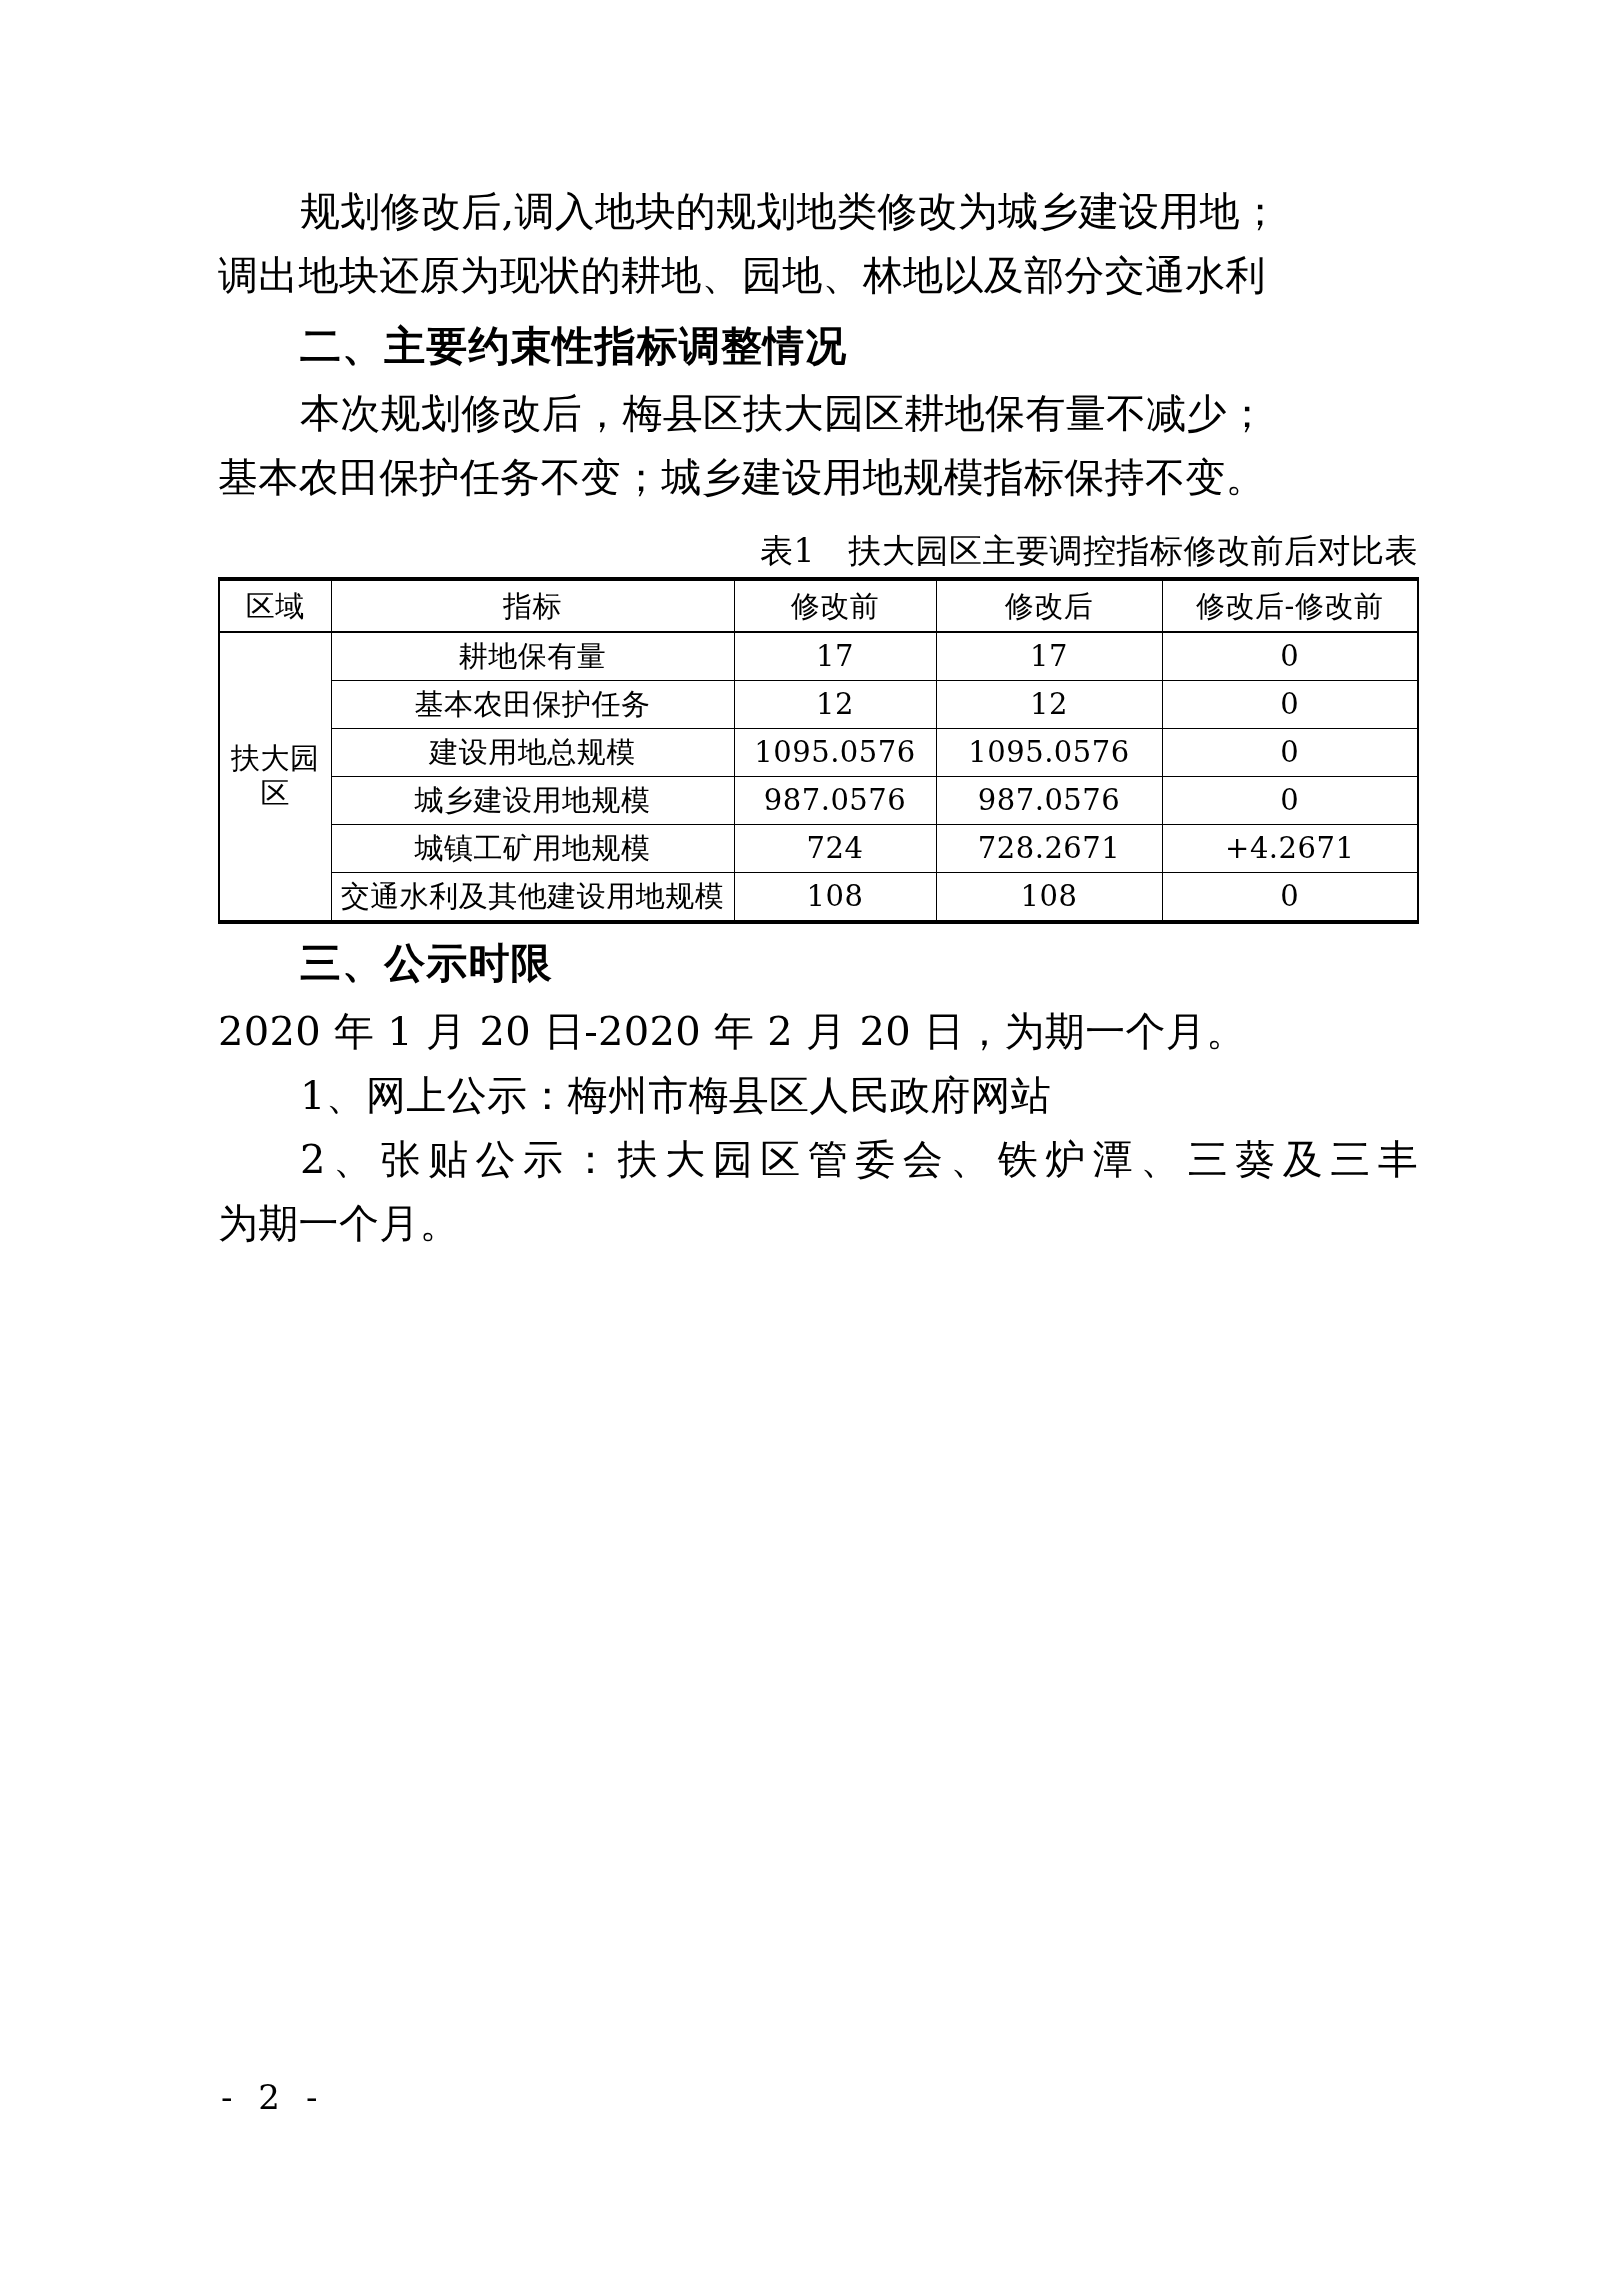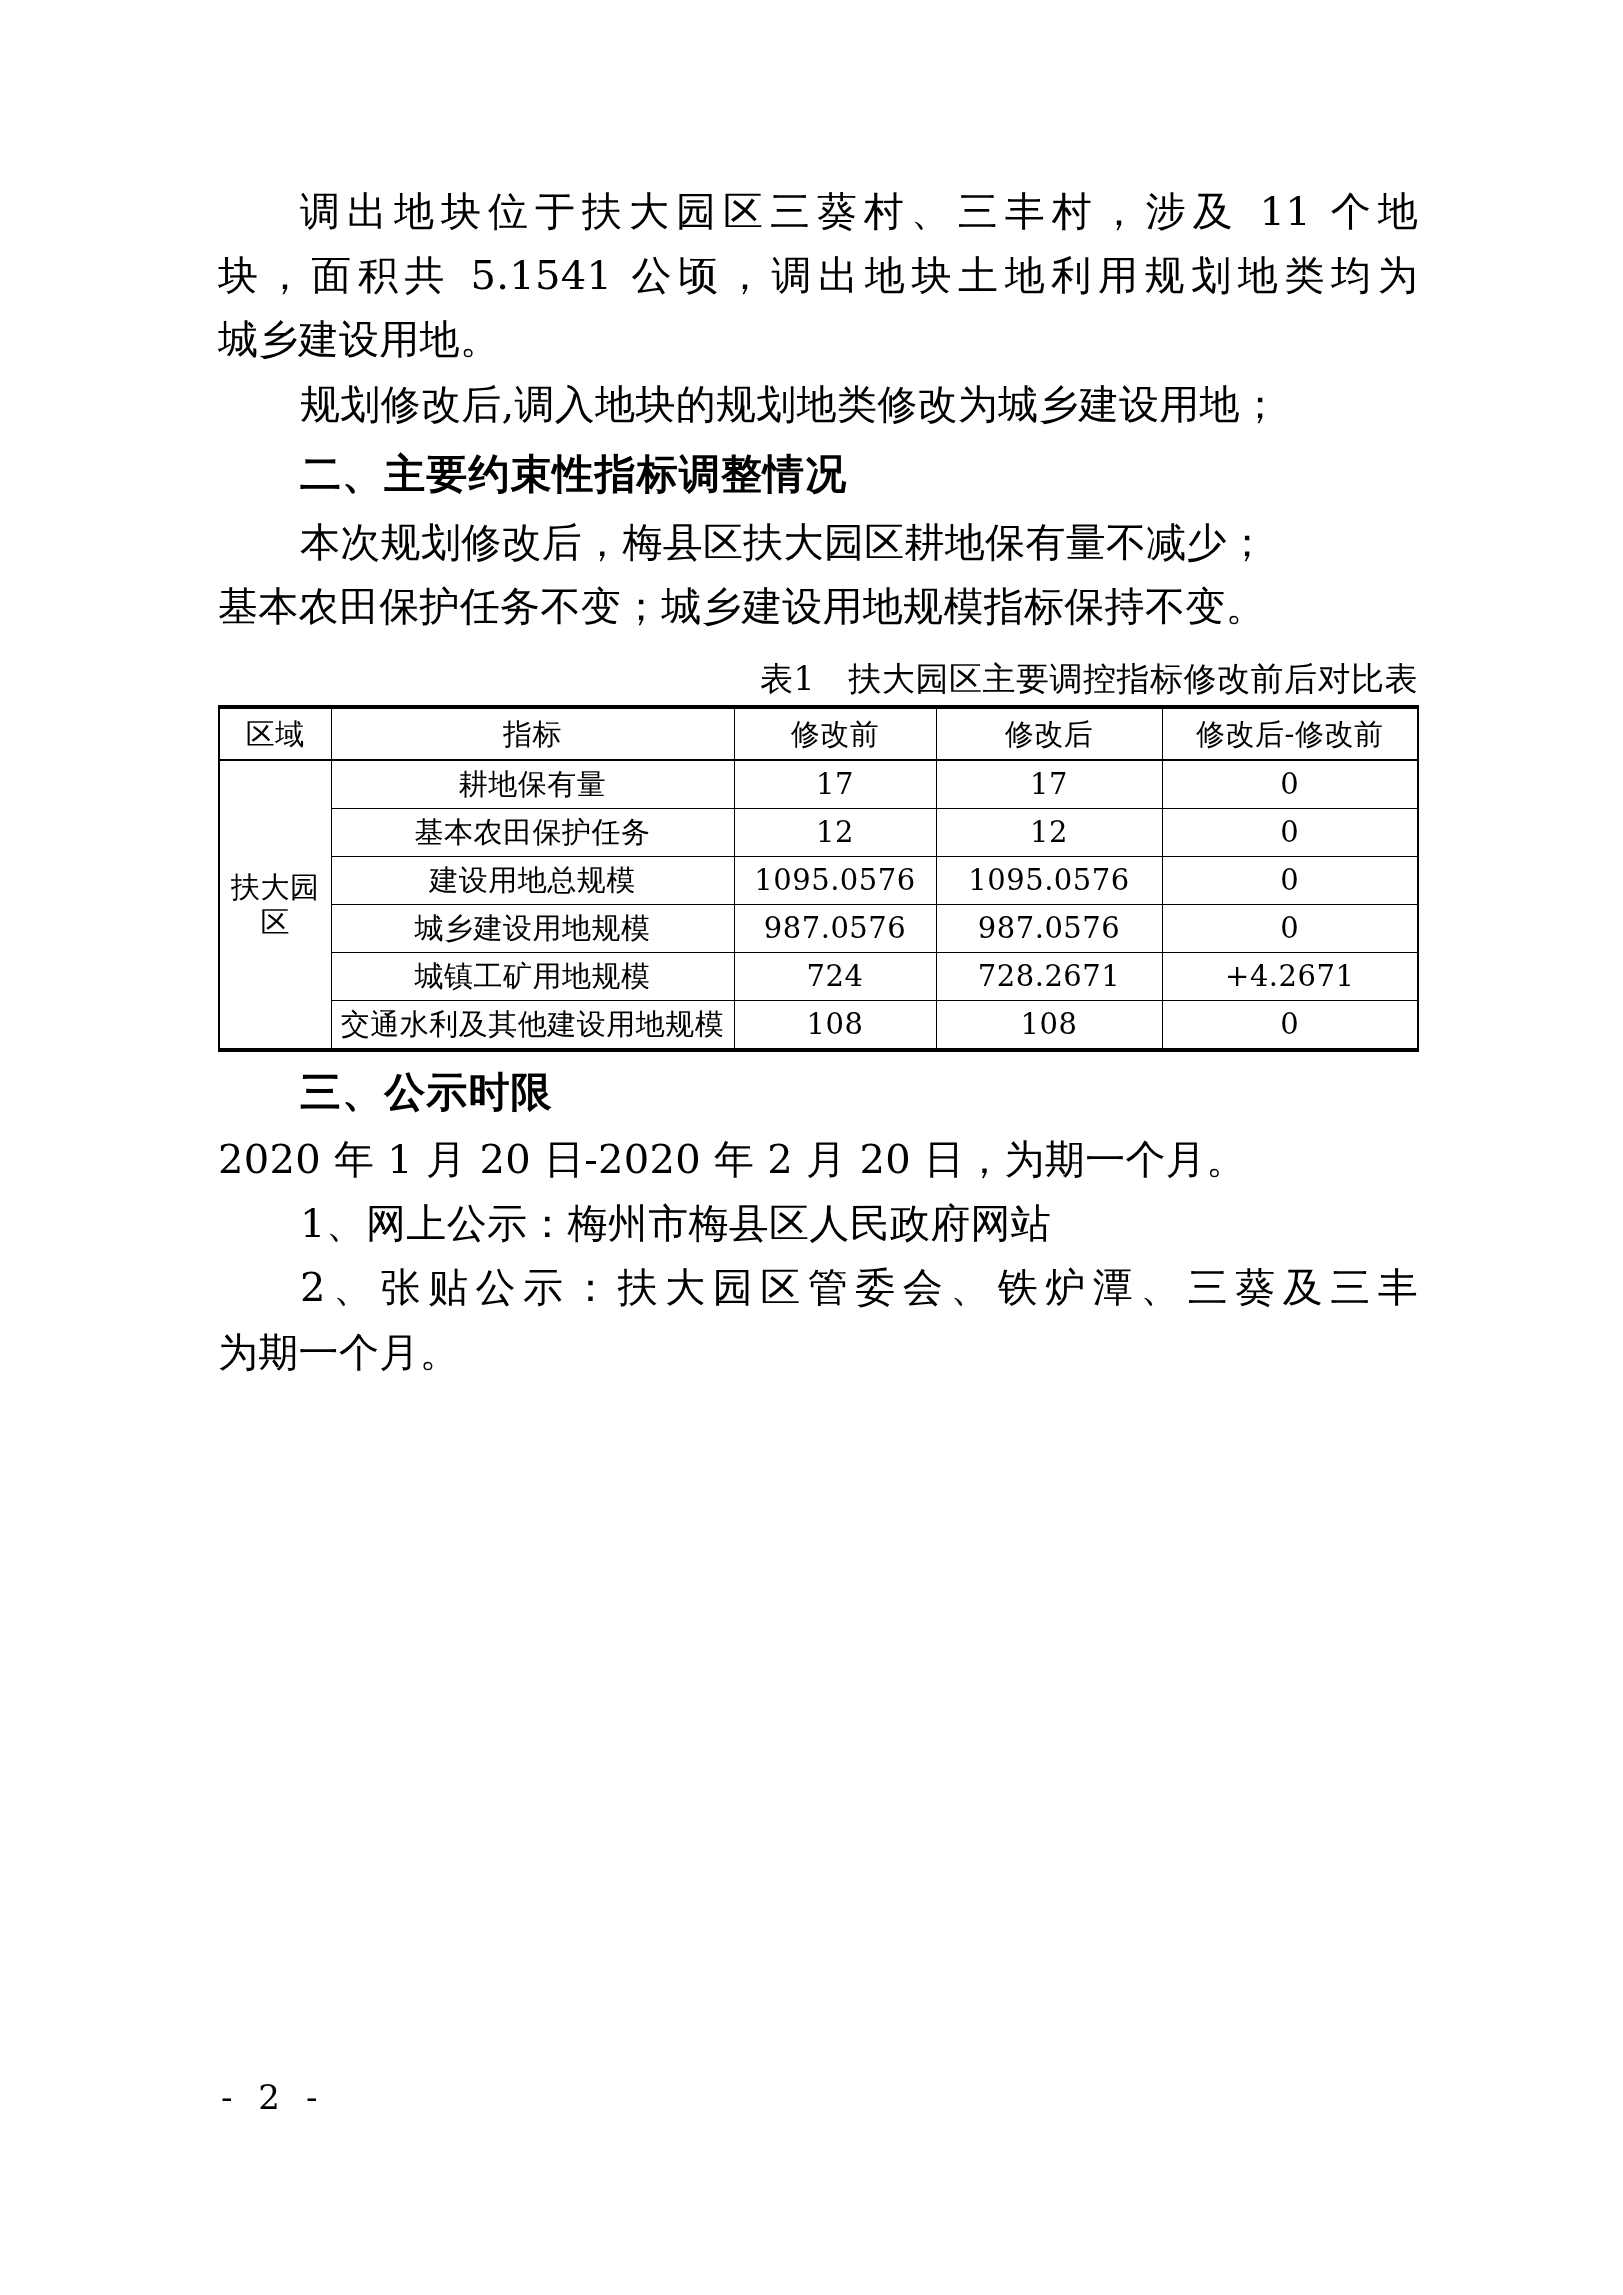--- a/index.html
+++ b/index.html
@@ -133,28 +133,24 @@
     color: #000;
   }
 </style>
 </head>
 <body>
 
 <div class="page">
 
   <div class="content">
 
-    <div>
-      <p class="para j">调出地块位于扶大园区三葵村、三丰村，涉及 11 个地</p>
-      <p class="para j noindent">块，面积共 5.1541 公顷，调出地块土地利用规划地类均为</p>
-      <p class="para noindent">城乡建设用地。</p>
-    </div>
 
     <div>
       <p class="para">规划修改后,调入地块的规划地类修改为城乡建设用地；</p>
+      <p class="para noindent">调出地块还原为现状的耕地、园地、林地以及部分交通水利</p>
     </div>
 
     <div class="heading">二、主要约束性指标调整情况</div>
 
     <div>
       <p class="para">本次规划修改后，梅县区扶大园区耕地保有量不减少；</p>
       <p class="para noindent">基本农田保护任务不变；城乡建设用地规模指标保持不变。</p>
     </div>
 
     <div class="table-caption">表1　扶大园区主要调控指标修改前后对比表</div>

